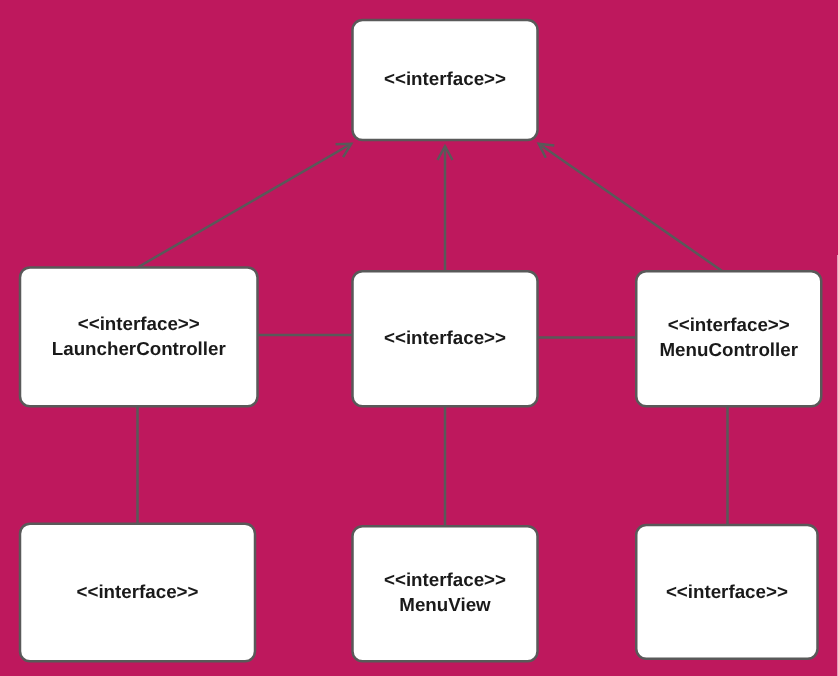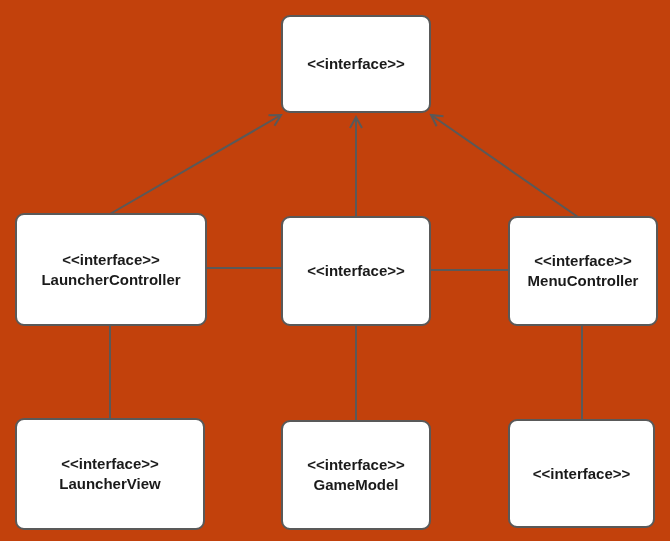--- a/index.html
+++ b/index.html
@@ -4,21 +4,21 @@
 <style>
   html, body {
     margin: 0;
     padding: 0;
     background: #ffffff;
   }
   .canvas {
     position: relative;
     width: 670px;
     height: 541px;
-    background: #c2410c;
+    background: #be185d;
     font-family: "Liberation Sans", "DejaVu Sans", sans-serif;
     overflow: hidden;
   }
   svg.edges {
     position: absolute;
     left: 0;
     top: 0;
     width: 670px;
     height: 541px;
     pointer-events: none;
@@ -83,25 +83,24 @@
     <div class="stereotype">&lt;&lt;interface&gt;&gt;</div>
   </div>
 
   <div class="node" style="left:508px; top:216px; width:150px; height:110px;">
     <div class="stereotype">&lt;&lt;interface&gt;&gt;</div>
     <div class="nodename">MenuController</div>
   </div>
 
   <div class="node" style="left:15px; top:418px; width:190px; height:112px;">
     <div class="stereotype">&lt;&lt;interface&gt;&gt;</div>
-    <div class="nodename">LauncherView</div>
   </div>
 
   <div class="node" style="left:281px; top:420px; width:150px; height:110px;">
     <div class="stereotype">&lt;&lt;interface&gt;&gt;</div>
-    <div class="nodename">GameModel</div>
+    <div class="nodename">MenuView</div>
   </div>
 
   <div class="node" style="left:508px; top:419px; width:147px; height:109px;">
     <div class="stereotype">&lt;&lt;interface&gt;&gt;</div>
   </div>
 
 </div>
 
 </body></html>

